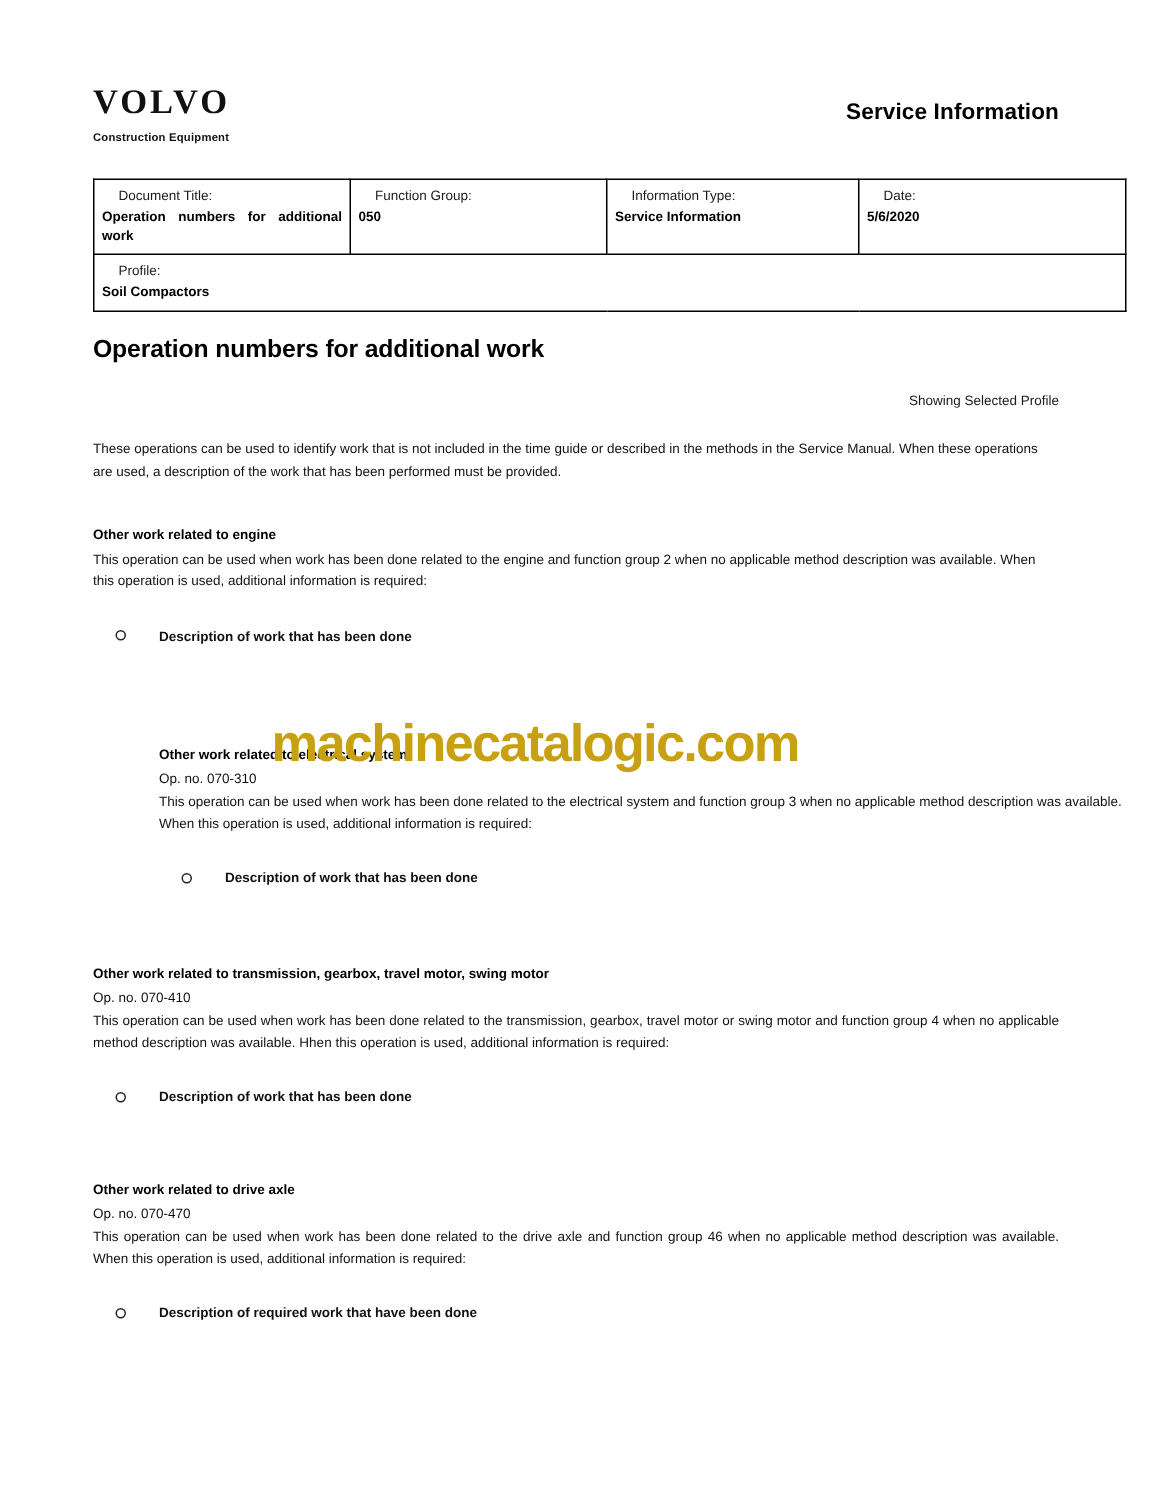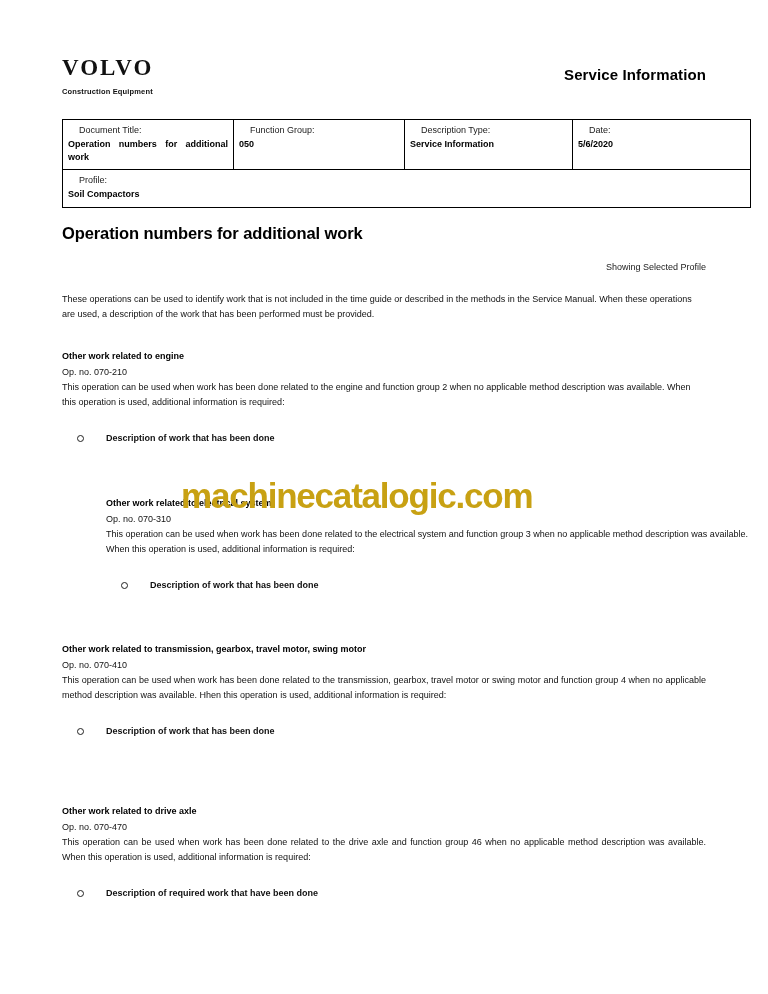--- a/index.html
+++ b/index.html
@@ -220,21 +220,21 @@
         <tr>
       <td class="col-1">
         <div class="cell-label">Document Title:</div>
         <div class="cell-value justify">Operation numbers for additional work</div>
       </td>
       <td class="col-2">
         <div class="cell-label">Function Group:</div>
         <div class="cell-value">050</div>
       </td>
       <td class="col-3">
-        <div class="cell-label">Description Type:</div>
+        <div class="cell-label">Information Type:</div>
         <div class="cell-value">Service Information</div>
       </td>
       <td class="col-4">
         <div class="cell-label">Date:</div>
         <div class="cell-value">5/6/2020</div>
       </td>
     </tr>
     <tr>
       <td colspan="4">
         <div class="cell-label">Profile:</div>
@@ -243,21 +243,20 @@
     </tr>
   </tbody>
     </table>
 
   <div class="doc-title">Operation numbers for additional work</div>
   <div class="showing-profile">Showing Selected Profile</div>
   <div class="intro">These operations can be used to identify work that is not included in the time guide or described in the methods in the Service Manual. When these operations are used, a description of the work that has been performed must be provided.</div>
 
   <div class="section" style="top:350px;">
     <div class="sec-heading">Other work related to engine</div>
-    <div class="sec-opno">Op. no. 070-210</div>
     <div class="sec-body">This operation can be used when work has been done related to the engine and function group 2 when no applicable method description was available. When this operation is used, additional information is required:</div>
     <div class="bullet-row">
       <div class="bullet-mark"><span class="bullet-dot"></span></div>
       <div class="bullet-text">Description of work that has been done</div>
     </div>
   </div>
 
   <div class="section" style="top:497px;margin-left:44px;">
     <div class="sec-heading">Other work related to electrical system</div>
     <div class="sec-opno">Op. no. 070-310</div>
@@ -271,21 +270,21 @@
   <div class="section" style="top:643px;">
     <div class="sec-heading">Other work related to transmission, gearbox, travel motor, swing motor</div>
     <div class="sec-opno">Op. no. 070-410</div>
     <div class="sec-body justified">This operation can be used when work has been done related to the transmission, gearbox, travel motor or swing motor and function group 4 when no applicable method description was available. Hhen this operation is used, additional information is required:</div>
     <div class="bullet-row">
       <div class="bullet-mark"><span class="bullet-dot"></span></div>
       <div class="bullet-text">Description of work that has been done</div>
     </div>
   </div>
 
-  <div class="section" style="top:805px;">
+  <div class="section" style="top:787px;">
     <div class="sec-heading">Other work related to drive axle</div>
     <div class="sec-opno">Op. no. 070-470</div>
     <div class="sec-body justified">This operation can be used when work has been done related to the drive axle and function group 46 when no applicable method description was available. When this operation is used, additional information is required:</div>
     <div class="bullet-row">
       <div class="bullet-mark"><span class="bullet-dot"></span></div>
       <div class="bullet-text">Description of required work that have been done</div>
     </div>
   </div>
 
   <div class="watermark">machinecatalogic.com</div>

